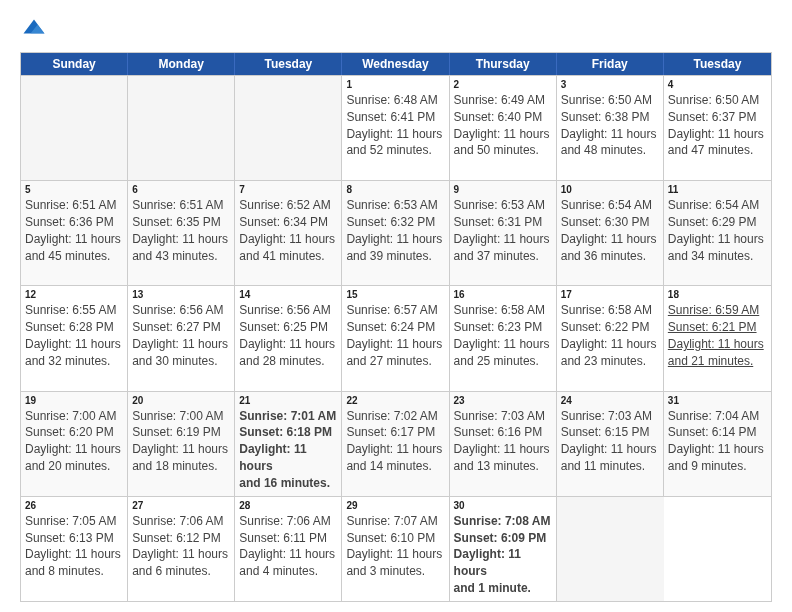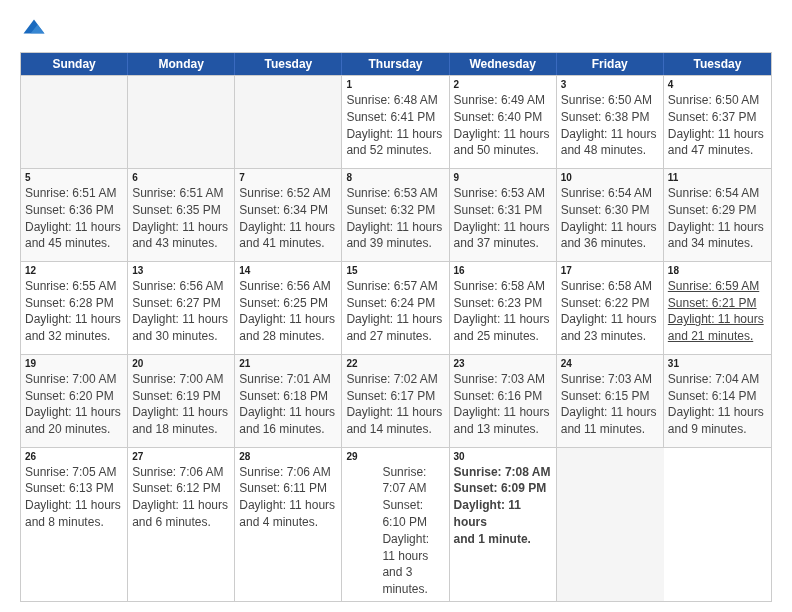--- a/index.html
+++ b/index.html
@@ -132,22 +132,22 @@
       <div class="title-month"></div>
       <div class="title-location"></div>
     </div>
   </div>
 
   <div class="calendar">
     <div class="cal-header">
     <div class="cal-header-cell">Sunday</div>
         <div class="cal-header-cell">Monday</div>
         <div class="cal-header-cell">Tuesday</div>
+        <div class="cal-header-cell">Wednesday</div>
         <div class="cal-header-cell">Thursday</div>
-        <div class="cal-header-cell">Wednesday</div>
         <div class="cal-header-cell">Friday</div>
         <div class="cal-header-cell">Tuesday</div>
       </div>
     <div class="cal-body">
     <div class="cal-row">
           <div class="cal-cell empty"></div>
           <div class="cal-cell empty"></div>
           <div class="cal-cell empty"></div>
           <div class="cal-cell">
             <div class="cell-day">1</div>
@@ -290,21 +290,21 @@
           </div>
           <div class="cal-cell">
             <div class="cell-day">20</div>
             <div class="cell-info" style="white-space: pre-line;">Sunrise: 7:00 AM
 Sunset: 6:19 PM
 Daylight: 11 hours
 and 18 minutes.</div>
           </div>
           <div class="cal-cell">
             <div class="cell-day">21</div>
-            <div class="cell-info" style="white-space: pre-line;">Sunrise: 7:01 AM
+            <div class="cell-info" style="white-space: pre-line; font-weight: bold;">Sunrise: 7:01 AM
 Sunset: 6:18 PM
 Daylight: 11 hours
 and 16 minutes.</div>
           </div>
           <div class="cal-cell">
             <div class="cell-day">22</div>
             <div class="cell-info" style="white-space: pre-line;">Sunrise: 7:02 AM
 Sunset: 6:17 PM
 Daylight: 11 hours
 and 14 minutes.</div>
@@ -348,21 +348,21 @@
           </div>
           <div class="cal-cell">
             <div class="cell-day">28</div>
             <div class="cell-info" style="white-space: pre-line;">Sunrise: 7:06 AM
 Sunset: 6:11 PM
 Daylight: 11 hours
 and 4 minutes.</div>
           </div>
           <div class="cal-cell">
             <div class="cell-day">29</div>
-            <div class="cell-info" style="white-space: pre-line; margin-left: 36px;">Sunrise: 7:07 AM
+            <div class="cell-info" style="white-space: pre-line;">Sunrise: 7:07 AM
 Sunset: 6:10 PM
 Daylight: 11 hours
 and 3 minutes.</div>
           </div>
           <div class="cal-cell">
             <div class="cell-day">30</div>
             <div class="cell-info" style="white-space: pre-line; font-weight: bold;">Sunrise: 7:08 AM
 Sunset: 6:09 PM
 Daylight: 11 hours
 and 1 minute.</div>

